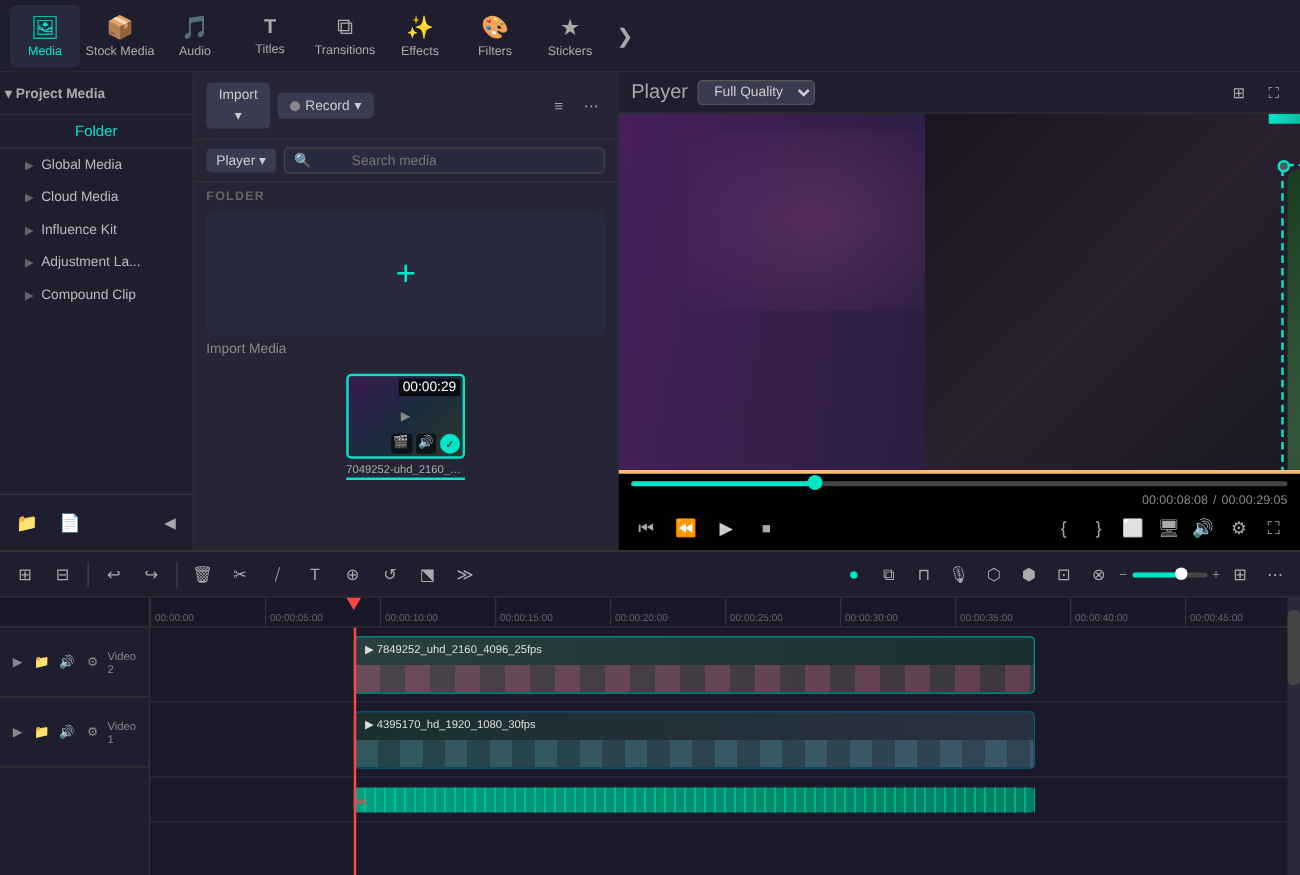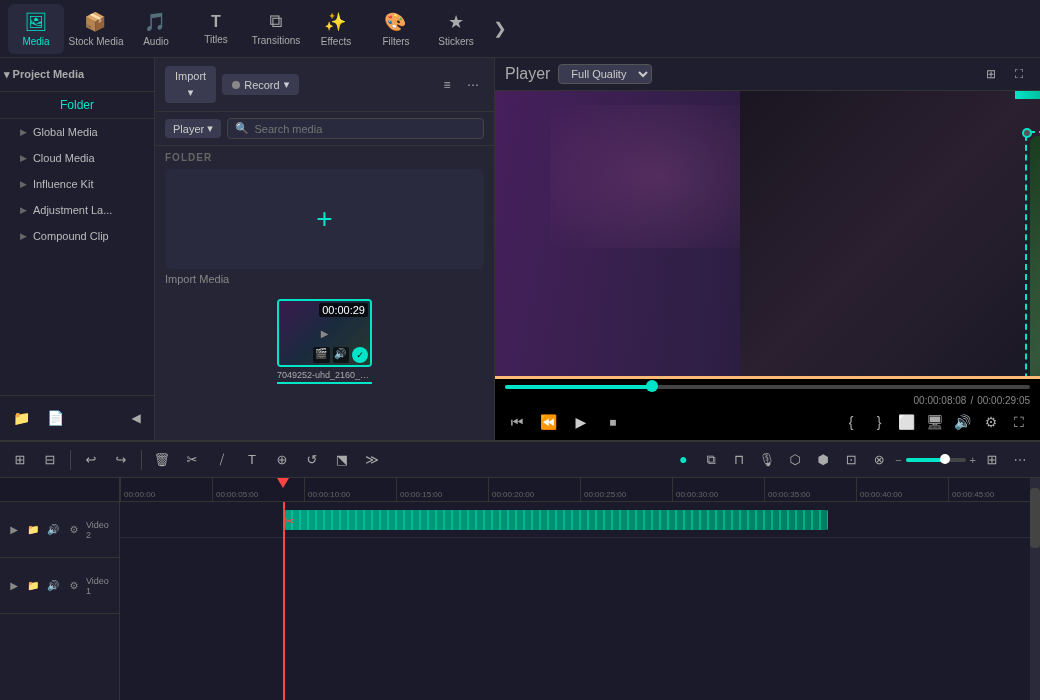--- a/index.html
+++ b/index.html
@@ -784,21 +784,21 @@
         <div class="icon-sm">⋯</div>
       </div>
     </div>
     <div class="media-panel-sub">
       <div class="default-select">
         <span>Player</span>
         <span>▾</span>
       </div>
       <div class="search-box">
         <span>🔍</span>
-        <input type="text" style="background: none; border: none; outline: none; color: rgb(170, 170, 170); font-size: 11px; width: 100%;" placeholder="Search media">
+        <input type="text" style="background: none; border: none; outline: none; color: rgb(170, 170, 170); font-size: 11px; width: 100%; margin-left: 27px;" placeholder="Search media">
       </div>
     </div>
     <div class="folder-label">FOLDER</div>
     <div class="import-placeholder">
       <span class="plus-icon">+</span>
     </div>
     <div style="padding: 4px 10px; font-size: 11px; color: #888;">Import Media</div>
     <div class="media-thumb">
       <div class="thumb-container">
         <div class="thumb-bg">
@@ -981,21 +981,37 @@
 
         <div style="position:absolute;top:0;left:163px;z-index:15;">
           <div style="width:0;height:0;border-left:6px solid transparent;border-right:6px solid transparent;border-top:10px solid #ff4444;transform:translateX(-50%);"></div>
         </div>
       </div>
 
       <div class="track-area">
 
         <div class="playhead-line"></div>
 
-
+        <div class="track-row">
+          <div class="video-clip clip-video2">
+            <div class="clip-label">▶ 7849252_uhd_2160_4096_25fps</div>
+            <div class="clip-frames">
+              <div class="frame-strip"></div>
+            </div>
+          </div>
+        </div>
+
+        <div class="track-row">
+          <div class="video-clip clip-video1">
+            <div class="clip-label">▶ 4395170_hd_1920_1080_30fps</div>
+            <div class="clip-frames">
+              <div class="frame-strip2"></div>
+            </div>
+          </div>
+        </div>
 
         <div class="track-row" style="height:36px;">
           <div class="audio-track">
             <div class="audio-wave"></div>
           </div>
 
           <div class="scissors-icon">✂</div>
         </div>
       </div>
 

